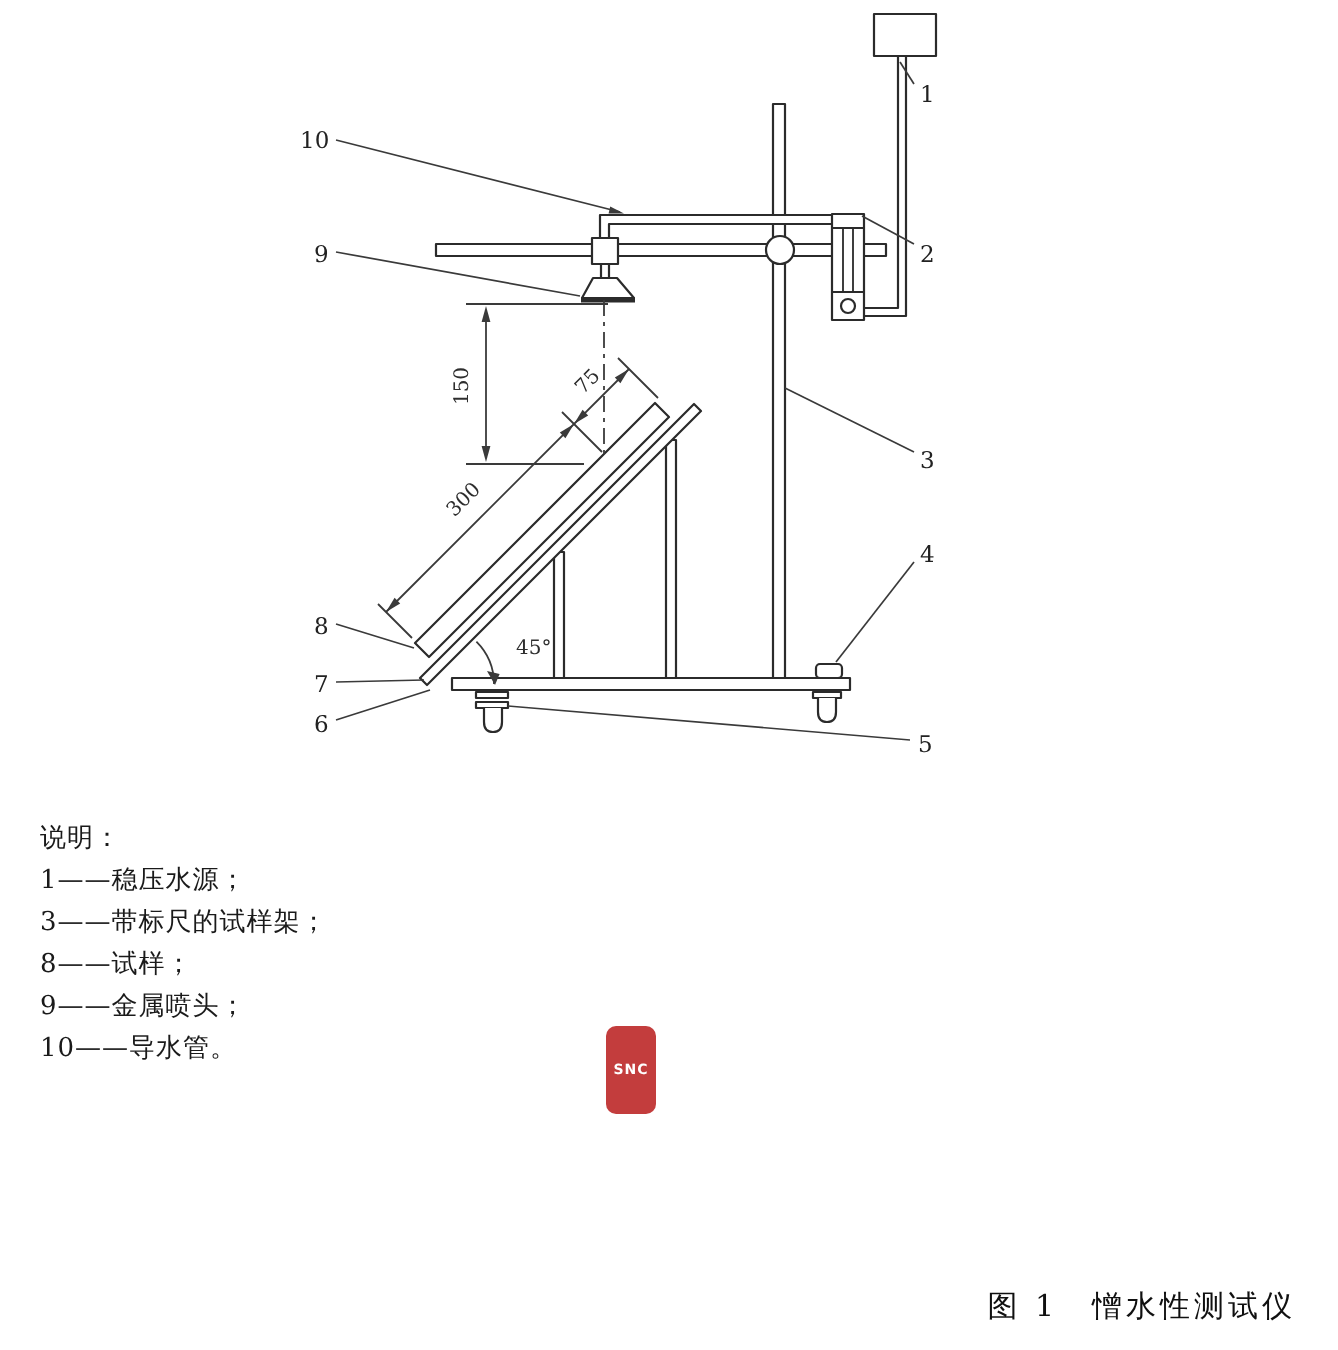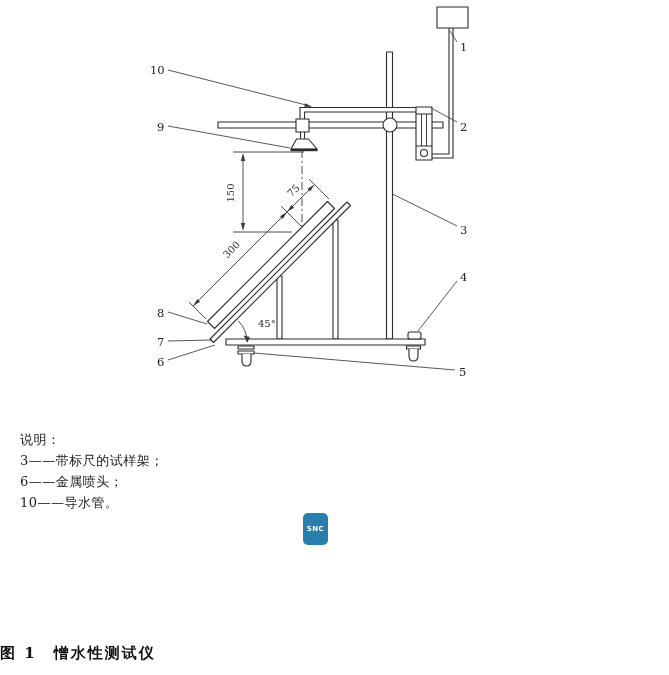--- a/index.html
+++ b/index.html
@@ -4,26 +4,26 @@
 <style>
   html,body{margin:0;padding:0;background:#e8e8e8;}
   .page{
     position:relative;width:669px;height:675px;background:#ffffff;
     font-family:"DejaVu Serif","Liberation Serif",serif;color:#1e1e1e;overflow:hidden;
   }
   svg{position:absolute;left:0;top:0;}
   svg text{fill:#222;font-family:"DejaVu Serif","Liberation Serif",serif;}
   .callout{font-size:11.5px;}
   .dim{font-size:10px;fill:#2e2e2e;}
-  .legend{position:absolute;left:20px;top:409px;font-size:13px;line-height:21px;letter-spacing:0.5px;color:#1a1a1a;margin-top:20px;}
+  .legend{position:absolute;left:20px;top:409px;font-size:13px;line-height:21px;letter-spacing:0.5px;color:#1a1a1a;}
   .legend .li{white-space:nowrap;}
-  .caption{position:absolute;left:0;top:644px;width:648px;text-align:left;
-    font-weight:bold;font-size:15px;letter-spacing:2px;color:#101010;}
-  .watermark{position:absolute;left:303px;top:513px;width:25px;height:32px;border-radius:5px;
-    background:#0369a1;opacity:0.85;display:flex;align-items:center;justify-content:center;}
+  .caption{position:absolute;left:0;top:644px;width:648px;text-align:right;
+    font-weight:normal;font-size:15px;letter-spacing:2px;color:#101010;}
+  .watermark{position:absolute;left:303px;top:513px;width:25px;height:44px;border-radius:5px;
+    background:#b91c1c;opacity:0.85;display:flex;align-items:center;justify-content:center;}
   .watermark span{font-size:7px;font-weight:bold;color:#ffffff;letter-spacing:0.5px;
     font-family:"DejaVu Sans","Liberation Sans",sans-serif;}
 </style>
 </head>
 <body>
 
 <div class="page">
 
   <svg width="669" height="404" viewBox="0 0 669 404">
 
@@ -132,20 +132,22 @@
     <text class="callout" x="460" y="281">4</text>
     <text class="callout" x="459" y="376">5</text>
   </svg>
 
   <div class="watermark">
     <span>SNC</span>
   </div>
 
   <div class="legend">
     <div class="li">说明：</div>
+    <div class="li">1——稳压水源；</div>
     <div class="li">3——带标尺的试样架；</div>
-    <div class="li">6——金属喷头；</div>
+    <div class="li">8——试样；</div>
+    <div class="li">9——金属喷头；</div>
     <div class="li">10——导水管。</div>
   </div>
 
   <div class="caption">图 1　憎水性测试仪</div>
 
 </div>
 
 </body></html>

